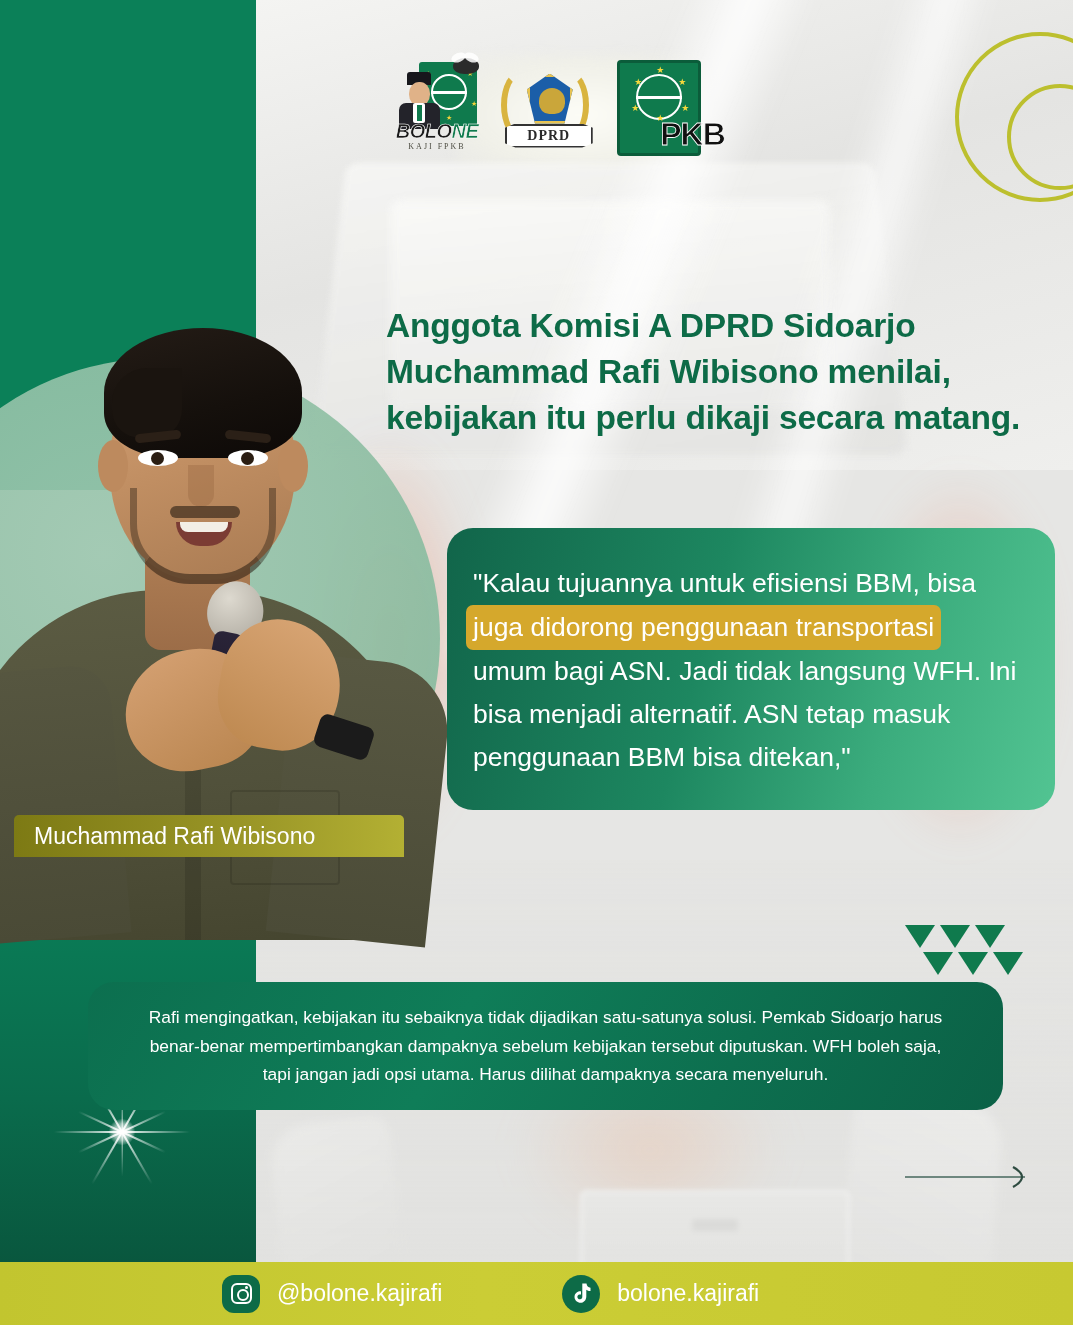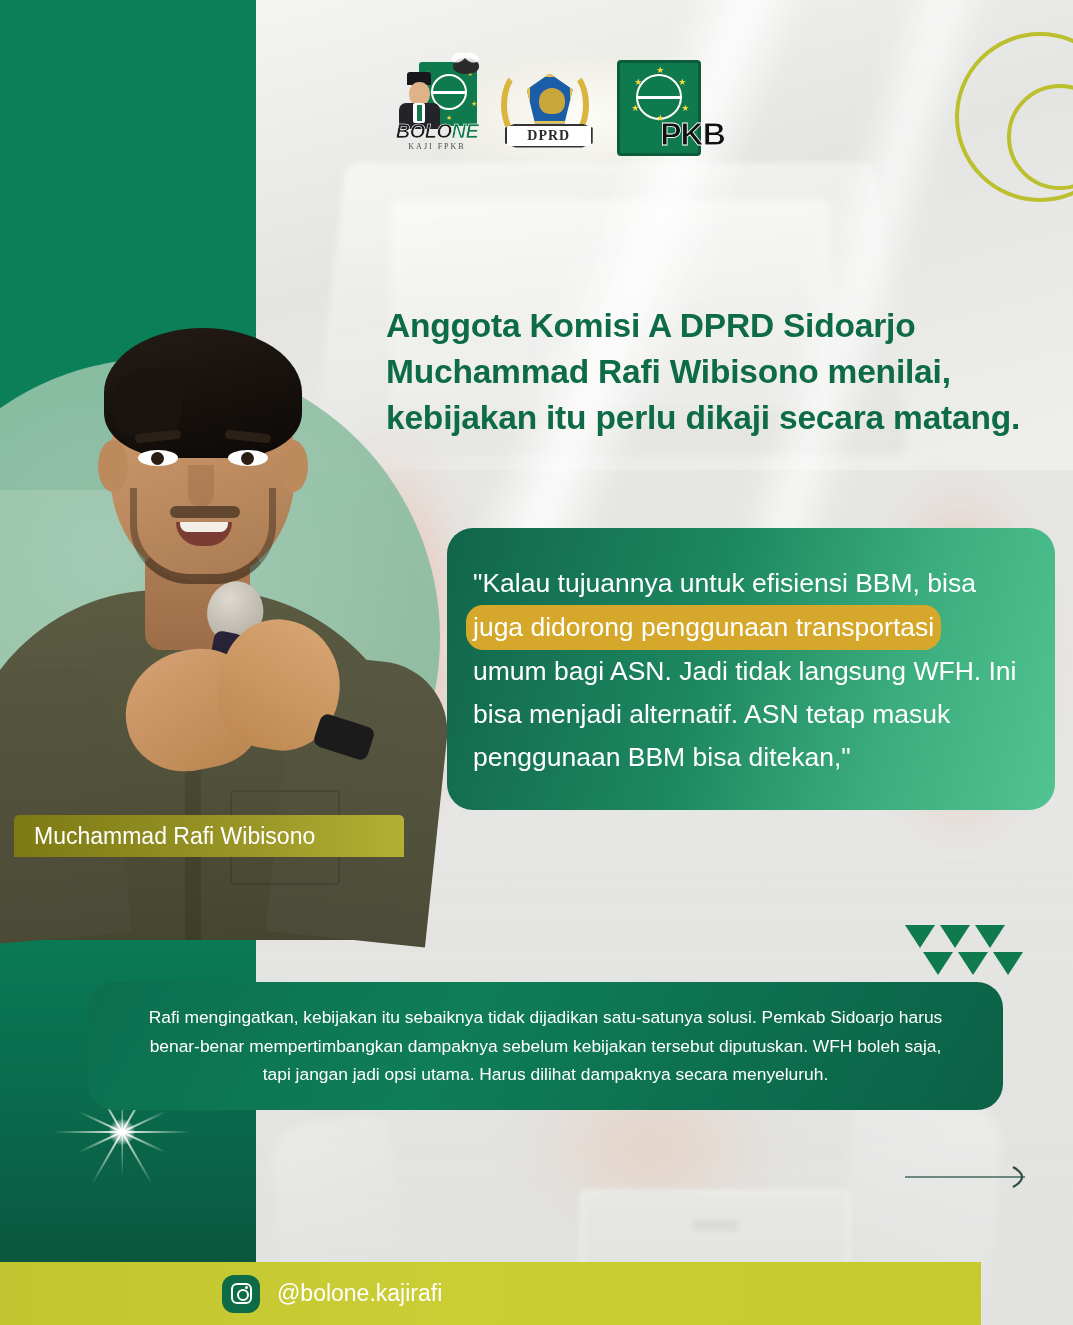--- a/index.html
+++ b/index.html
@@ -306,21 +306,21 @@
     border-radius:26px;
     background:linear-gradient(105deg,#11654a 0%,#1d8760 42%,#3bac7d 72%,#52c492 100%);
     padding:34px 34px 0 26px;
   }
   .quote-line {
     font-size:26.5px; line-height:43px; color:#ffffff;
     white-space:nowrap;
   }
   .quote-line.hl {
     display:inline-block; background:#d5a82c; color:#fff;
-    border-radius:17px; padding:1px 7px; margin-left:-7px;
+    border-radius:7px; padding:1px 7px; margin-left:-7px;
   }
 
   
   .attr-name {
     position:absolute; left:14px; top:815px; width:390px; height:42px;
     background:linear-gradient(90deg,#7d7a14 0%,#9a9627 60%,#b3b033 100%);
     border-radius:5px 5px 0 0;
     display:flex; align-items:center; padding-left:20px;
     color:#fff; font-size:23px;
   }
@@ -362,21 +362,21 @@
     background:linear-gradient(120deg,#0c6f4f 0%,#0f7d58 40%,#0b6146 100%);
     display:flex; align-items:center; justify-content:center;
     padding:0 52px;
   }
   .desc-card p {
     color:#fff; font-size:17.4px; line-height:1.65; text-align:center;
   }
 
   
   .footer {
-    position:absolute; left:0; bottom:0; width:981px; height:63px;
+    position:absolute; left:0; bottom:0; width:1073px; height:63px;
     background:linear-gradient(90deg,#c2c52f 0%,#cbcd35 45%,#c7c931 100%);
     display:flex; align-items:center; gap:120px; padding-left:222px;
   }
   .social { display:flex; align-items:center; gap:17px; }
   .social .badge {
     width:38px; height:38px; border-radius:12px; background:#0d6b47;
     display:flex; align-items:center; justify-content:center;
   }
   .social .badge.tik { border-radius:50%; }
   .social .handle { color:#fff; font-size:23px; }
@@ -532,15 +532,23 @@
     </svg>
   </div>
 
   <div class="footer">
     <div class="social">
       <div class="badge">
           <div class="ig-glyph"></div>
         </div>
       <span class="handle">@bolone.kajirafi</span>
     </div>
+    <div class="social">
+      <div class="badge tik">
+        <svg width="22" height="24" viewBox="0 0 22 24">
+          <path d="M13.2 1.5h3.3c.3 2.4 1.7 4 4 4.3v3.3c-1.6.1-3-.4-4.2-1.3v6.6c0 4.2-3.3 6.9-6.9 6.3-3-.5-5-3.1-4.9-6.1.1-3.2 3-5.9 6.5-5.4v3.4c-.5-.1-1-.2-1.5-.1-1.4.2-2.3 1.4-2.1 2.8.2 1.3 1.4 2.2 2.8 2 1.3-.2 2.1-1.2 2.1-2.6V1.5z" fill="#fff"></path>
+        </svg>
+      </div>
+      <span class="handle">bolone.kajirafi</span>
+    </div>
   </div>
 
 </div>
 
 </body></html>

